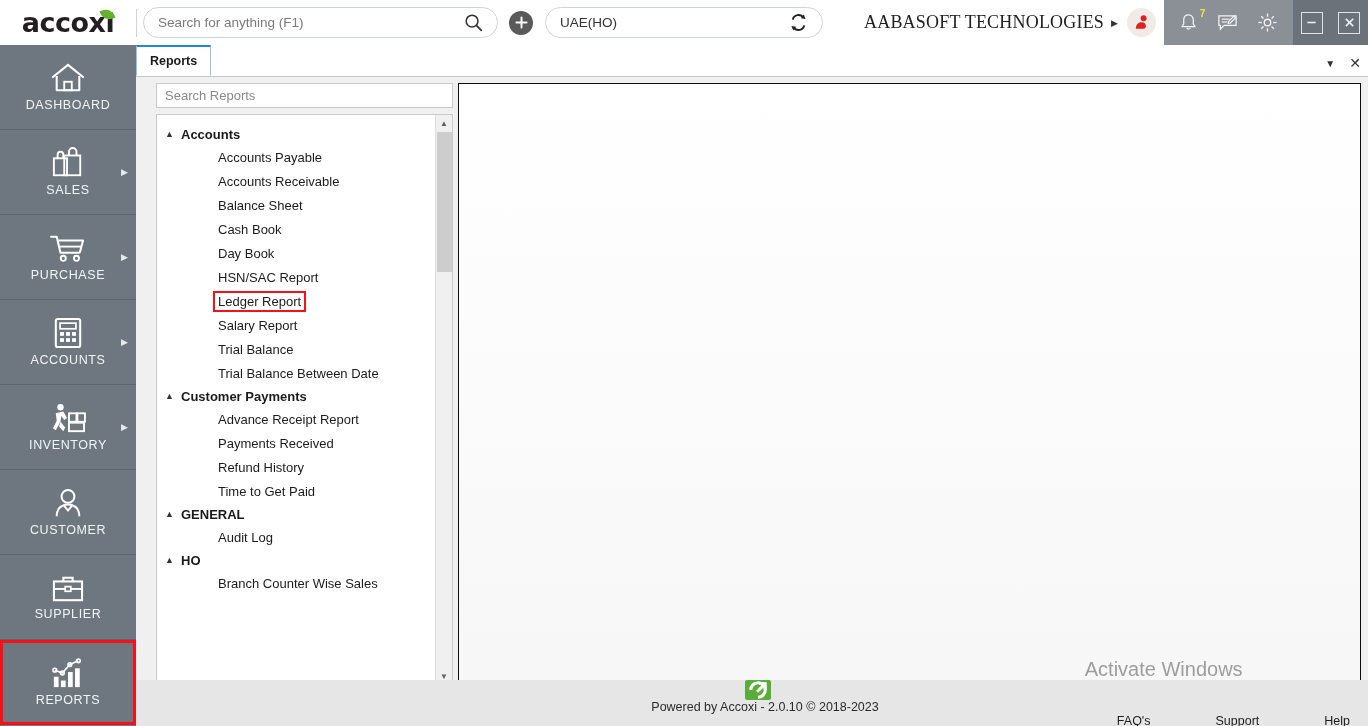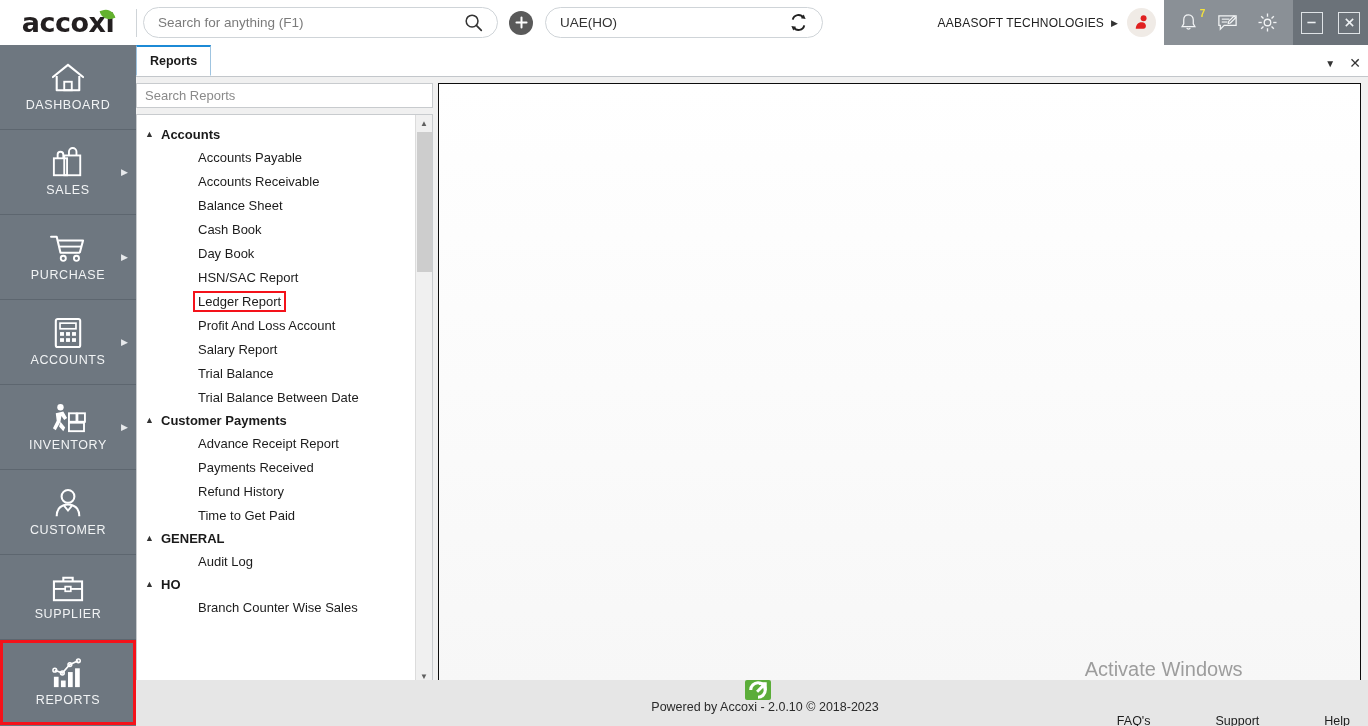--- a/index.html
+++ b/index.html
@@ -52,21 +52,21 @@
 
   .branch-box {
     margin-left:12px; width:278px; height:31px; border:1px solid #cfd4d8; border-radius:16px;
     background:#fff; display:flex; align-items:center; padding:0 14px;
   }
   .branch-box .val { flex:1; font-size:13.5px; color:#333; }
 
   .company-zone {
     margin-left:auto; display:flex; align-items:center; height:45px; padding-right:8px;
   }
-  .company-name { font-size:12px; color:#222; letter-spacing:0.2px; }
+  .company-name { font-size:18px; color:#222; letter-spacing:0.2px;font-family:Liberation Serif, serif; }
   .company-caret { margin-left:7px; font-size:9px; color:#333; }
   .avatar {
     margin-left:9px; width:29px; height:29px; border-radius:50%;
     background:#f0ebe6; display:flex; align-items:center; justify-content:center;
   }
 
   .sys-icons {
     width:129px; height:45px; background:#8a9096; display:flex; align-items:center;
     justify-content:space-around; padding:0 6px;
   }
@@ -122,21 +122,21 @@
   .greenbar {
     height:40px; background:#5bad39; display:flex; align-items:center;
     padding:0 22px 0 26px; color:#fff;
   }
   .greenbar .title {
     font-size:16.5px; display:flex; align-items:center; gap:9px; cursor:pointer;
   }
   .greenbar .fy { margin-left:auto; font-size:15.5px; }
 
   .body-area {
-    position:relative; height:609px; background:#f0f0f0; padding:6px 7px 0 0;
+    position:relative; height:609px; background:#f0f0f0; padding:6px 7px 0 20px;
     display:flex; gap:5px;
   }
 
   .left-panel { width:297px; display:flex; flex-direction:column; }
   .reports-search {
     height:25px; border:1px solid #c8cbce; background:#fff;
     display:flex; align-items:center; padding:0 8px; margin-bottom:6px;
   }
   .reports-search input {
     flex:1; border:none; outline:none; font-size:13px; color:#333; background:transparent;
@@ -449,23 +449,20 @@
             <div class="leaf">
                 <span class="lbl">Day Book</span>
               </div>
             <div class="leaf">
                 <span class="lbl">HSN/SAC Report</span>
               </div>
             <div class="leaf marked">
                 <span class="lbl">Ledger Report</span>
               </div>
             <div class="leaf">
-                <span class="lbl">Profit And Loss Account</span>
-              </div>
-            <div class="leaf">
                 <span class="lbl">Salary Report</span>
               </div>
             <div class="leaf">
                 <span class="lbl">Trial Balance</span>
               </div>
             <div class="leaf">
                 <span class="lbl">Trial Balance Between Date</span>
               </div>
 
             <div class="grp">

